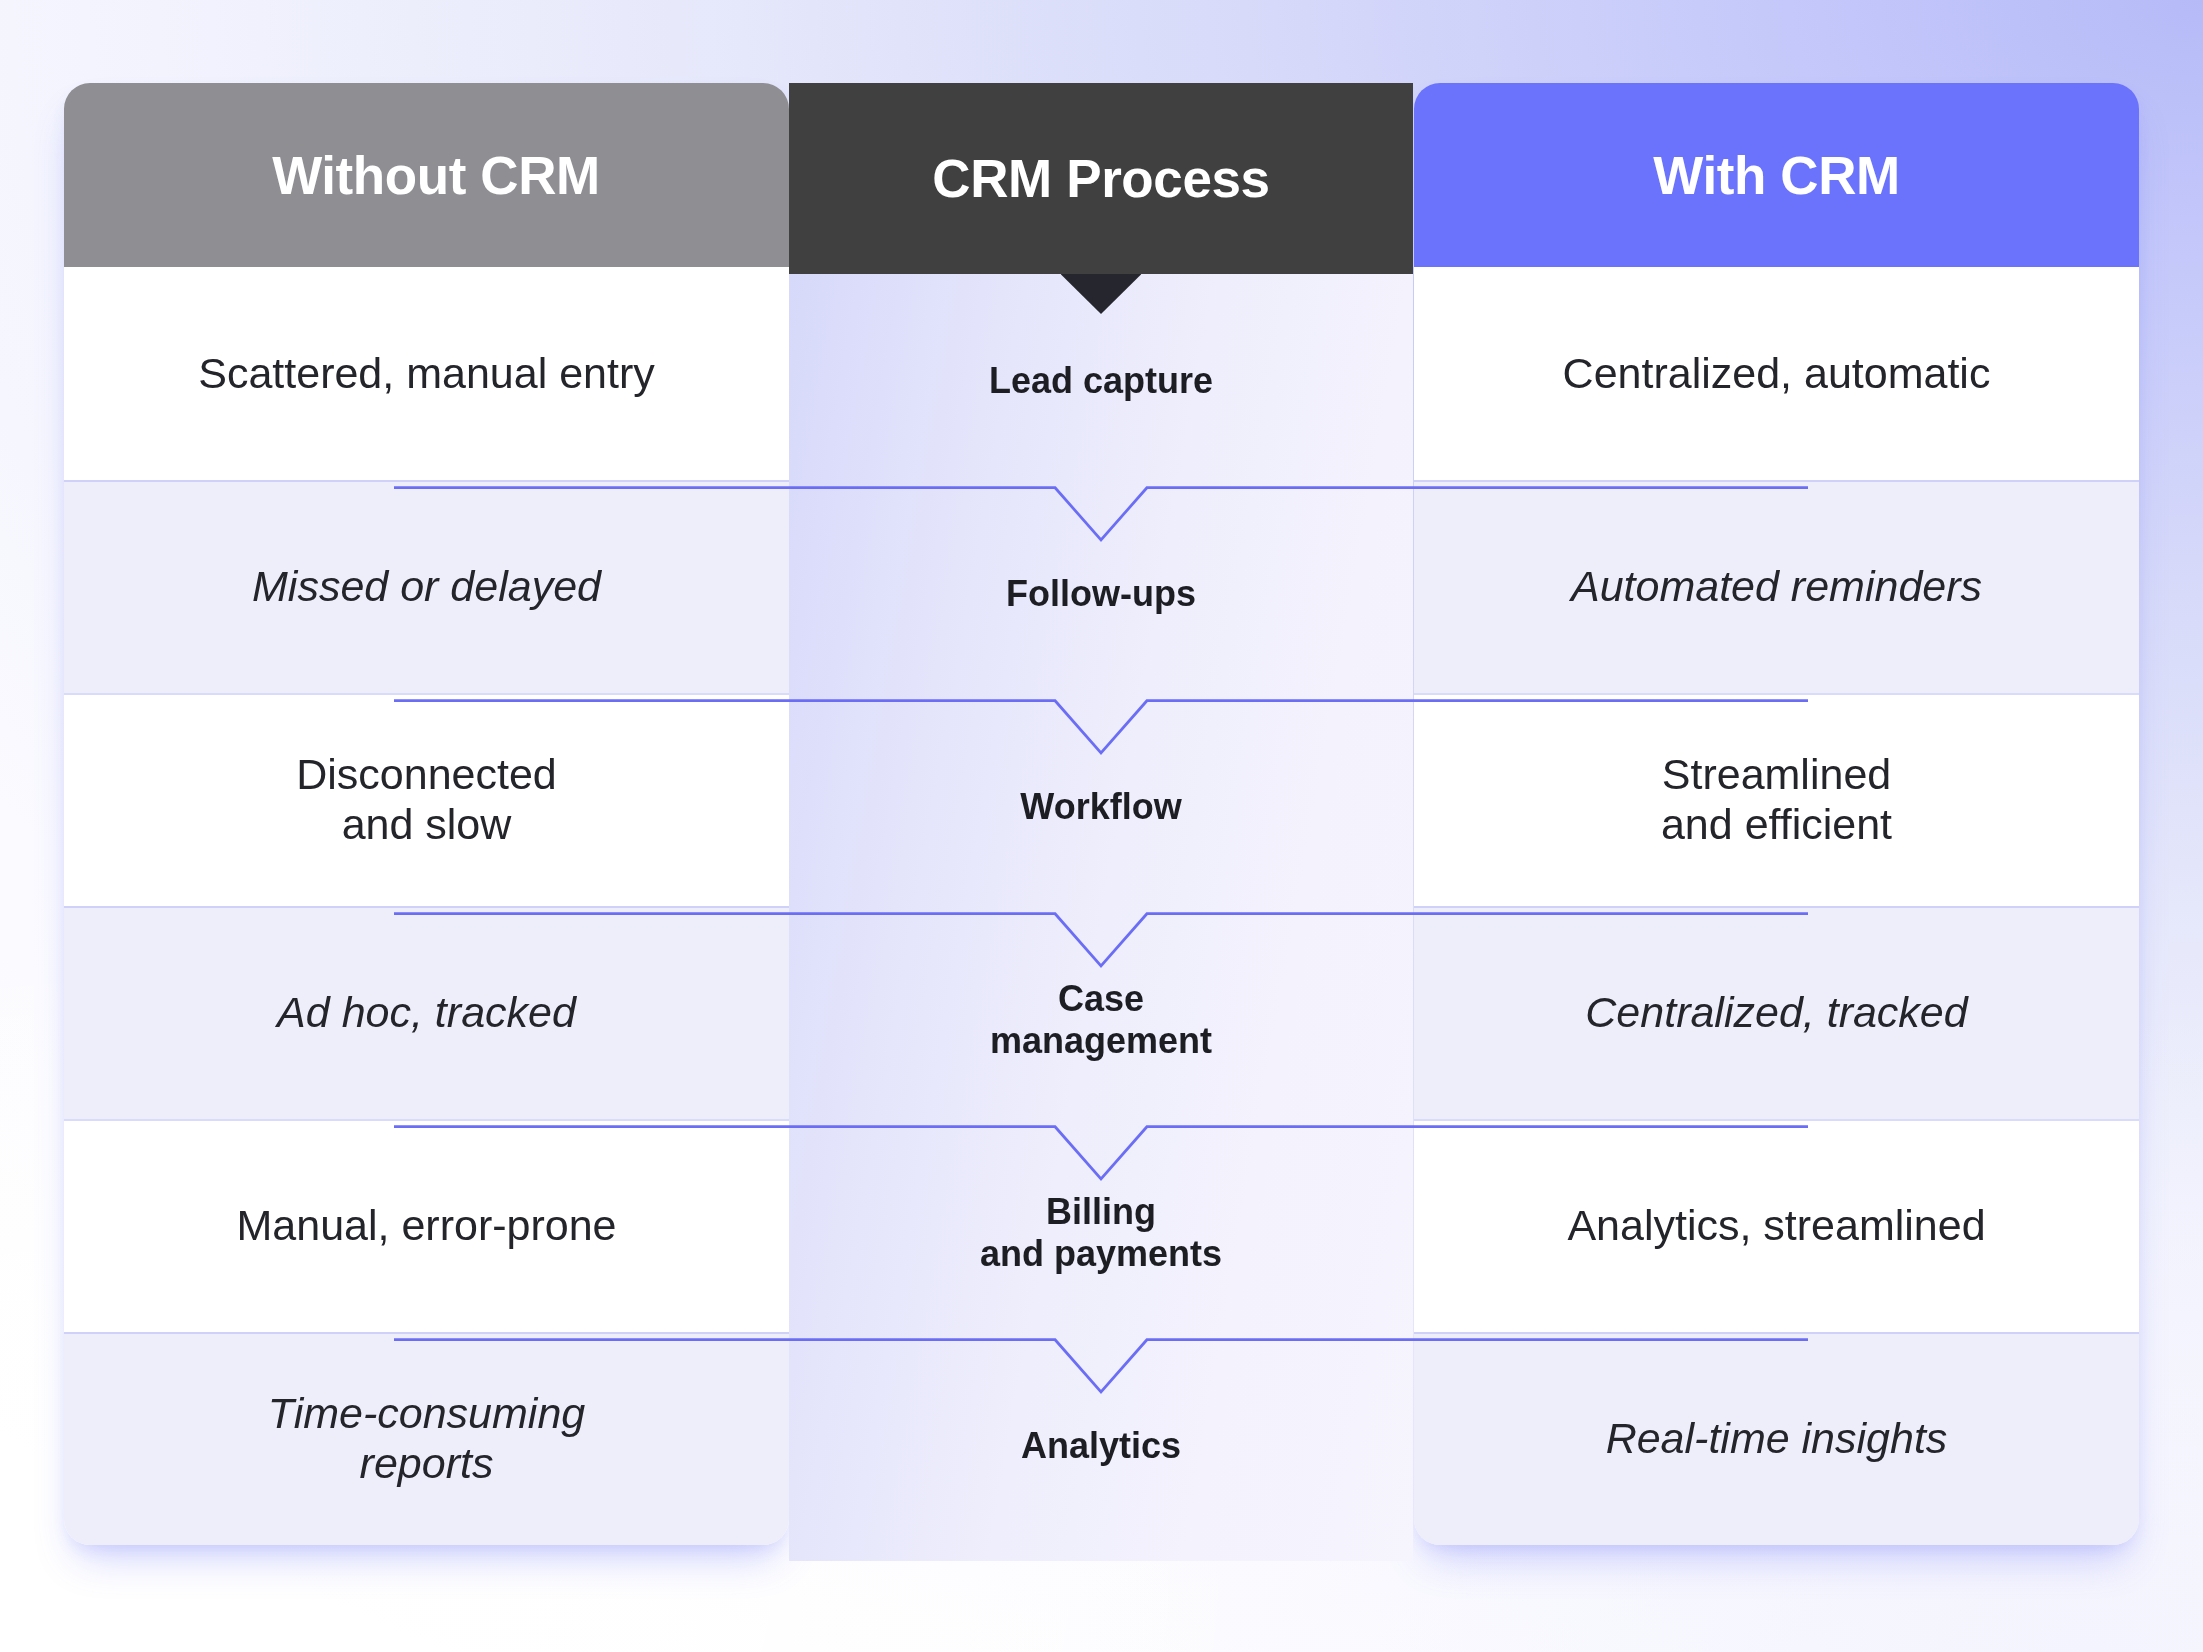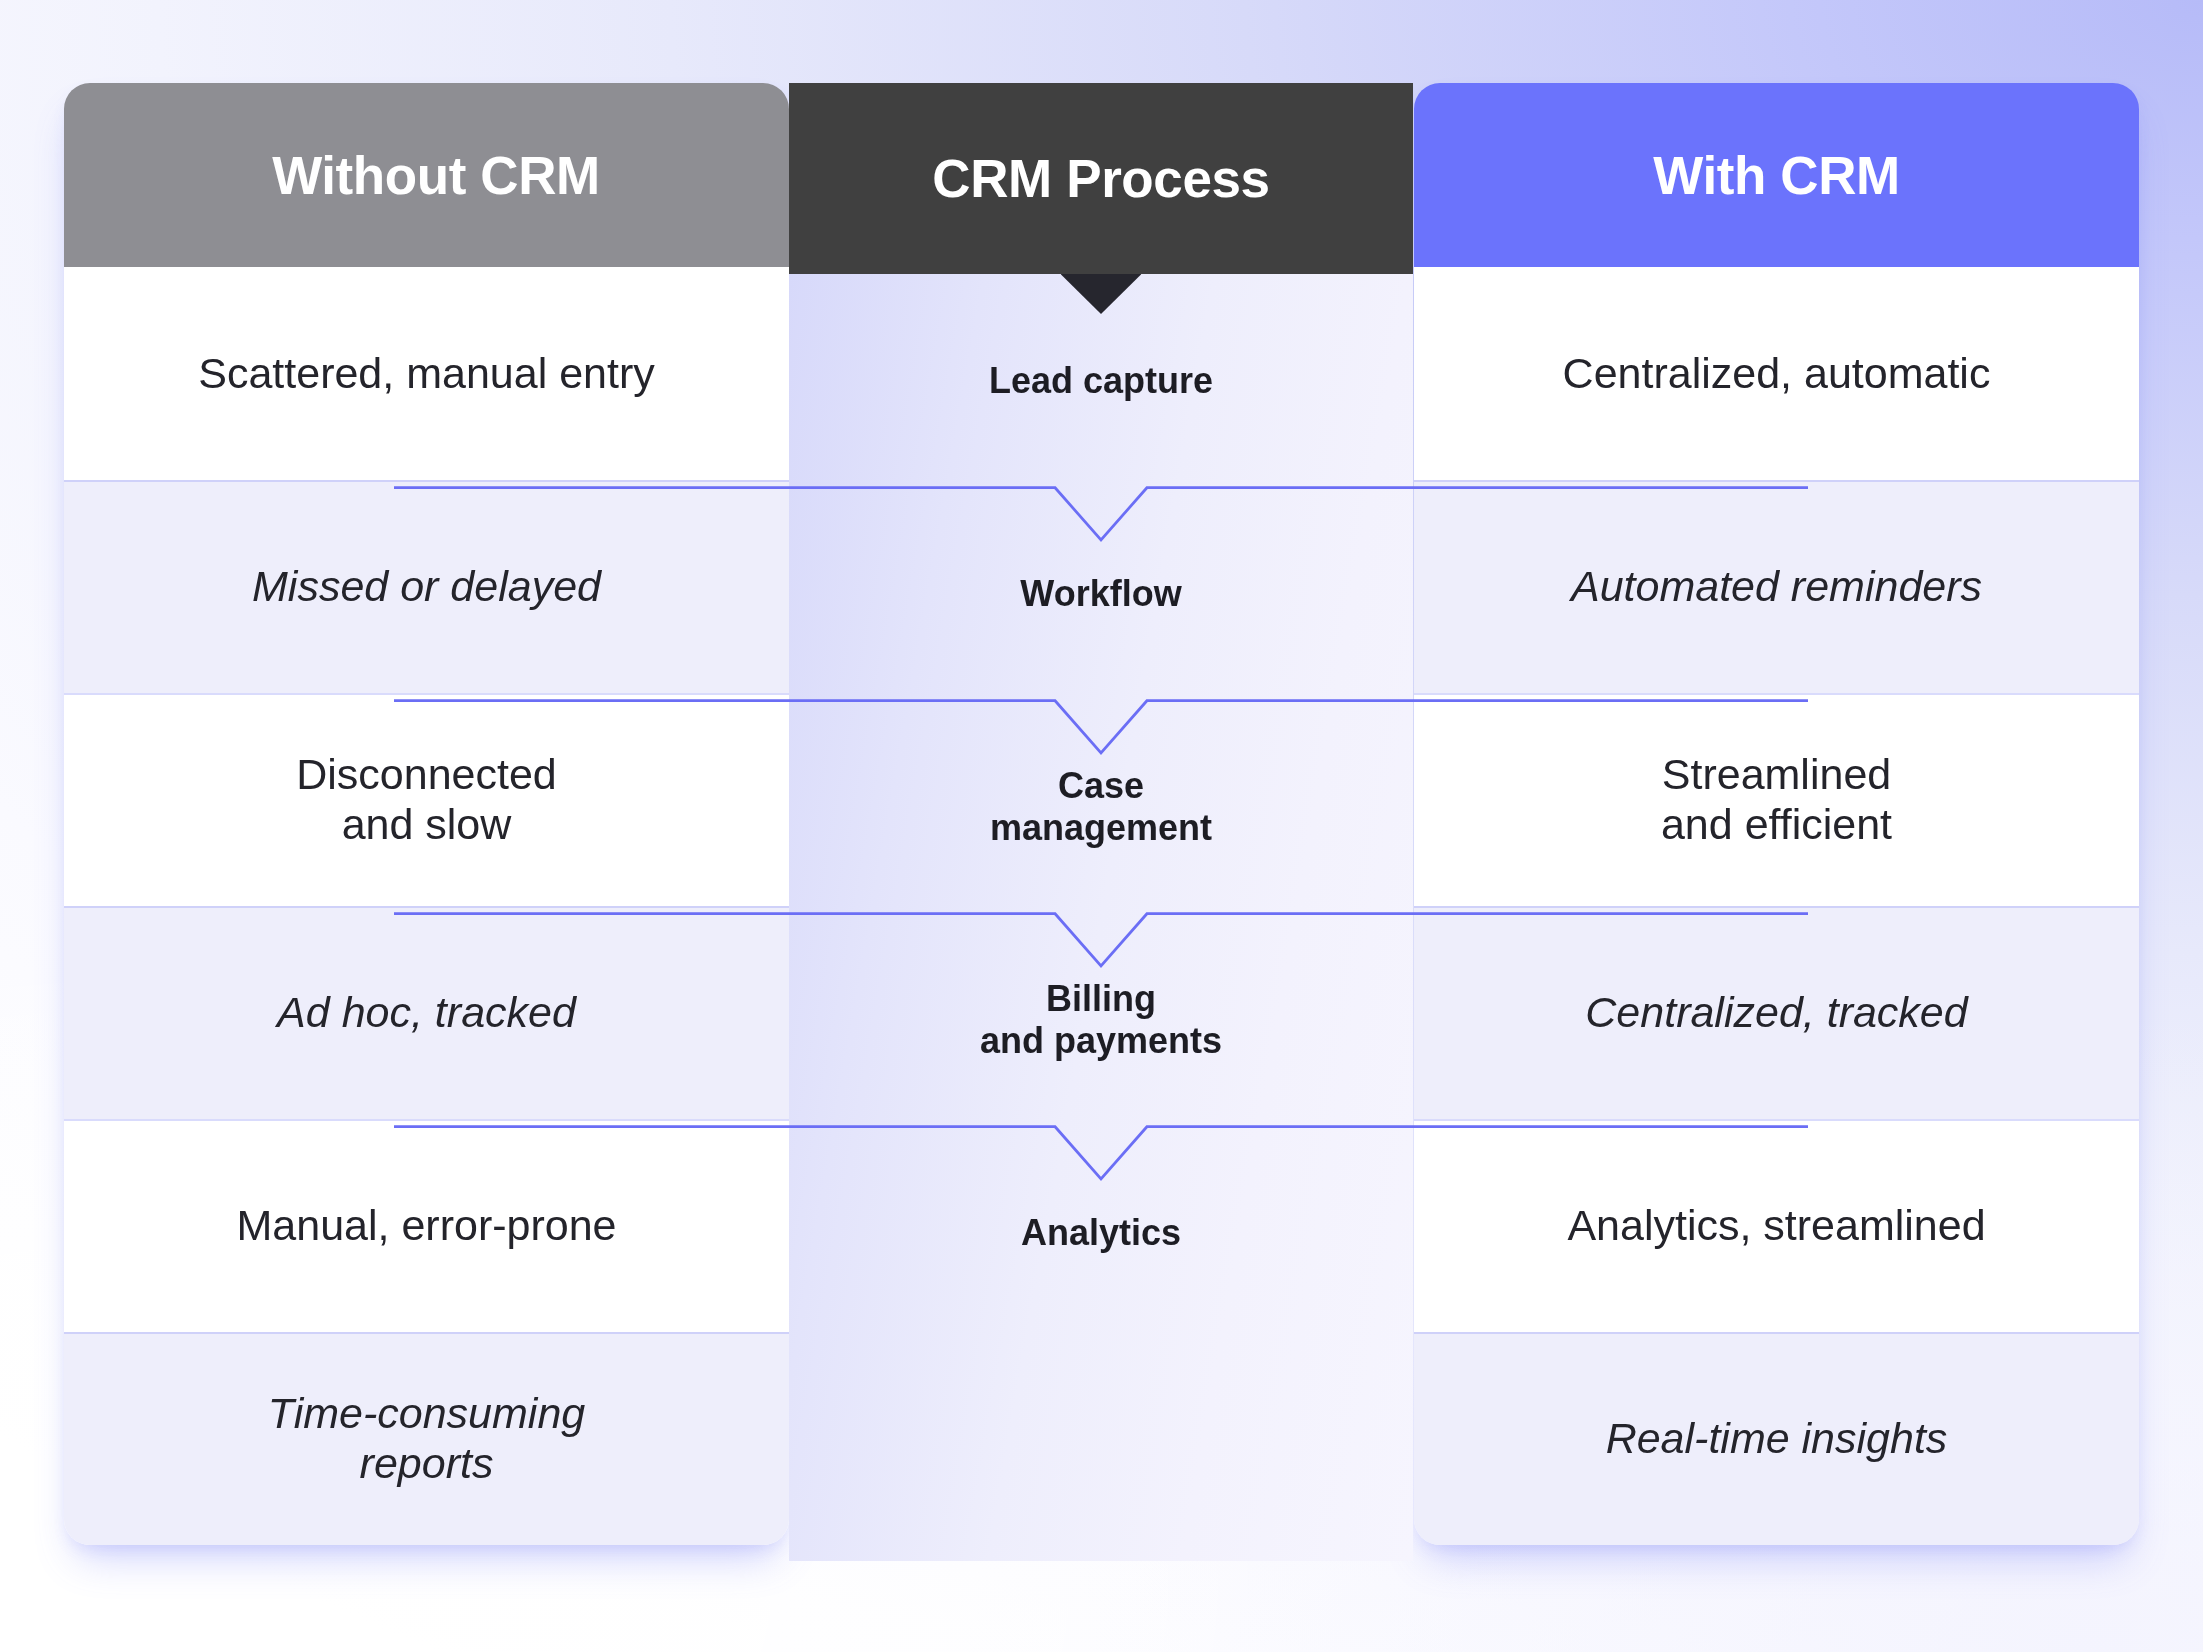--- a/index.html
+++ b/index.html
@@ -250,20 +250,28 @@
 
   <div class="col" id="col-center">
     <div id="center-body"></div>
     <div id="head-center">CRM Process</div>
     <div id="head-notch"></div>
     <div id="center-rows">
         <div class="ccell">
           <span><span>Lead capture</span></span>
         </div>
         <div class="ccell">
+          <span><span>Follow-ups</span></span>
+          <div class="connector">
+            <svg viewBox="0 0 1540 82" preserveAspectRatio="none">
+              <path d="M0 3 H 680 L 720 3 L 770 60 L 820 3 L 860 3 H 1540" fill="none" stroke="#6b6ef5" stroke-width="3"></path>
+            </svg>
+          </div>
+        </div>
+        <div class="ccell">
           <span><span>Workflow</span></span>
           <div class="connector">
             <svg viewBox="0 0 1540 82" preserveAspectRatio="none">
               <path d="M0 3 H 680 L 720 3 L 770 60 L 820 3 L 860 3 H 1540" fill="none" stroke="#6b6ef5" stroke-width="3"></path>
             </svg>
           </div>
         </div>
         <div class="ccell">
           <span><span>Case</span><span class="l2">management</span></span>
           <div class="connector">

